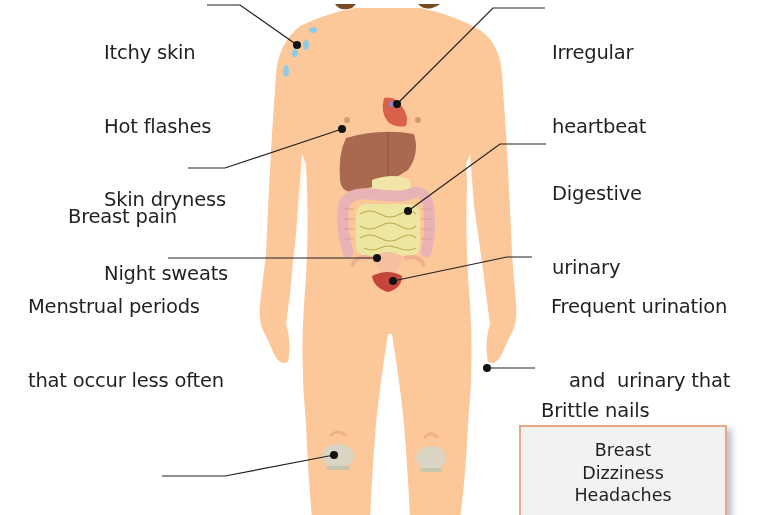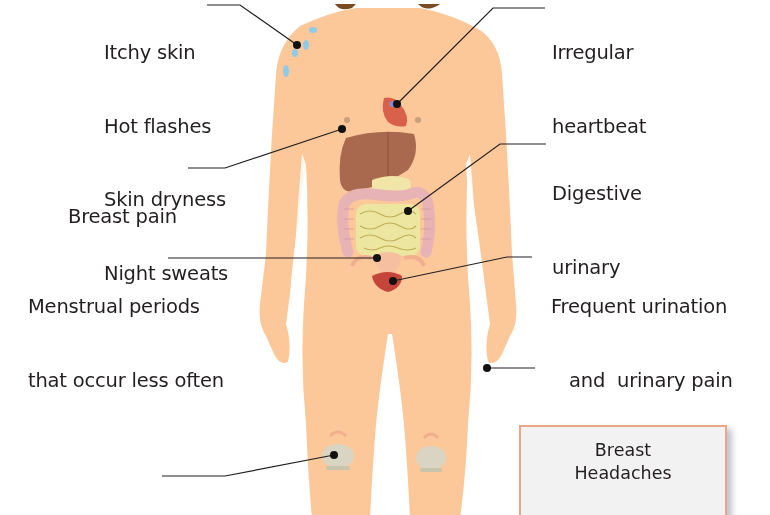--- a/index.html
+++ b/index.html
@@ -134,24 +134,28 @@
     <span>heartbeat</span>
   </div>
 
   <div class="label" style="left:552px;top:129px;">
     <span>Digestive</span>
     <span>urinary</span>
   </div>
 
   <div class="label" style="left:541px;top:242px;margin-left:10px;">
     <span>Frequent urination</span>
-    <span style="padding-left:18px;">and  urinary pain</span>
+    <span style="padding-left:18px;">and  urinary that</span>
   </div>
 
+  <div class="label" style="left:541px;top:346px;">
+    <span>Brittle nails</span>
+  </div>
 
   <div class="box">
     <div class="box-text">
       <span>Breast</span>
+      <span>Dizziness</span>
       <span>Headaches</span>
     </div>
   </div>
 
 </div>
 
 </body></html>

